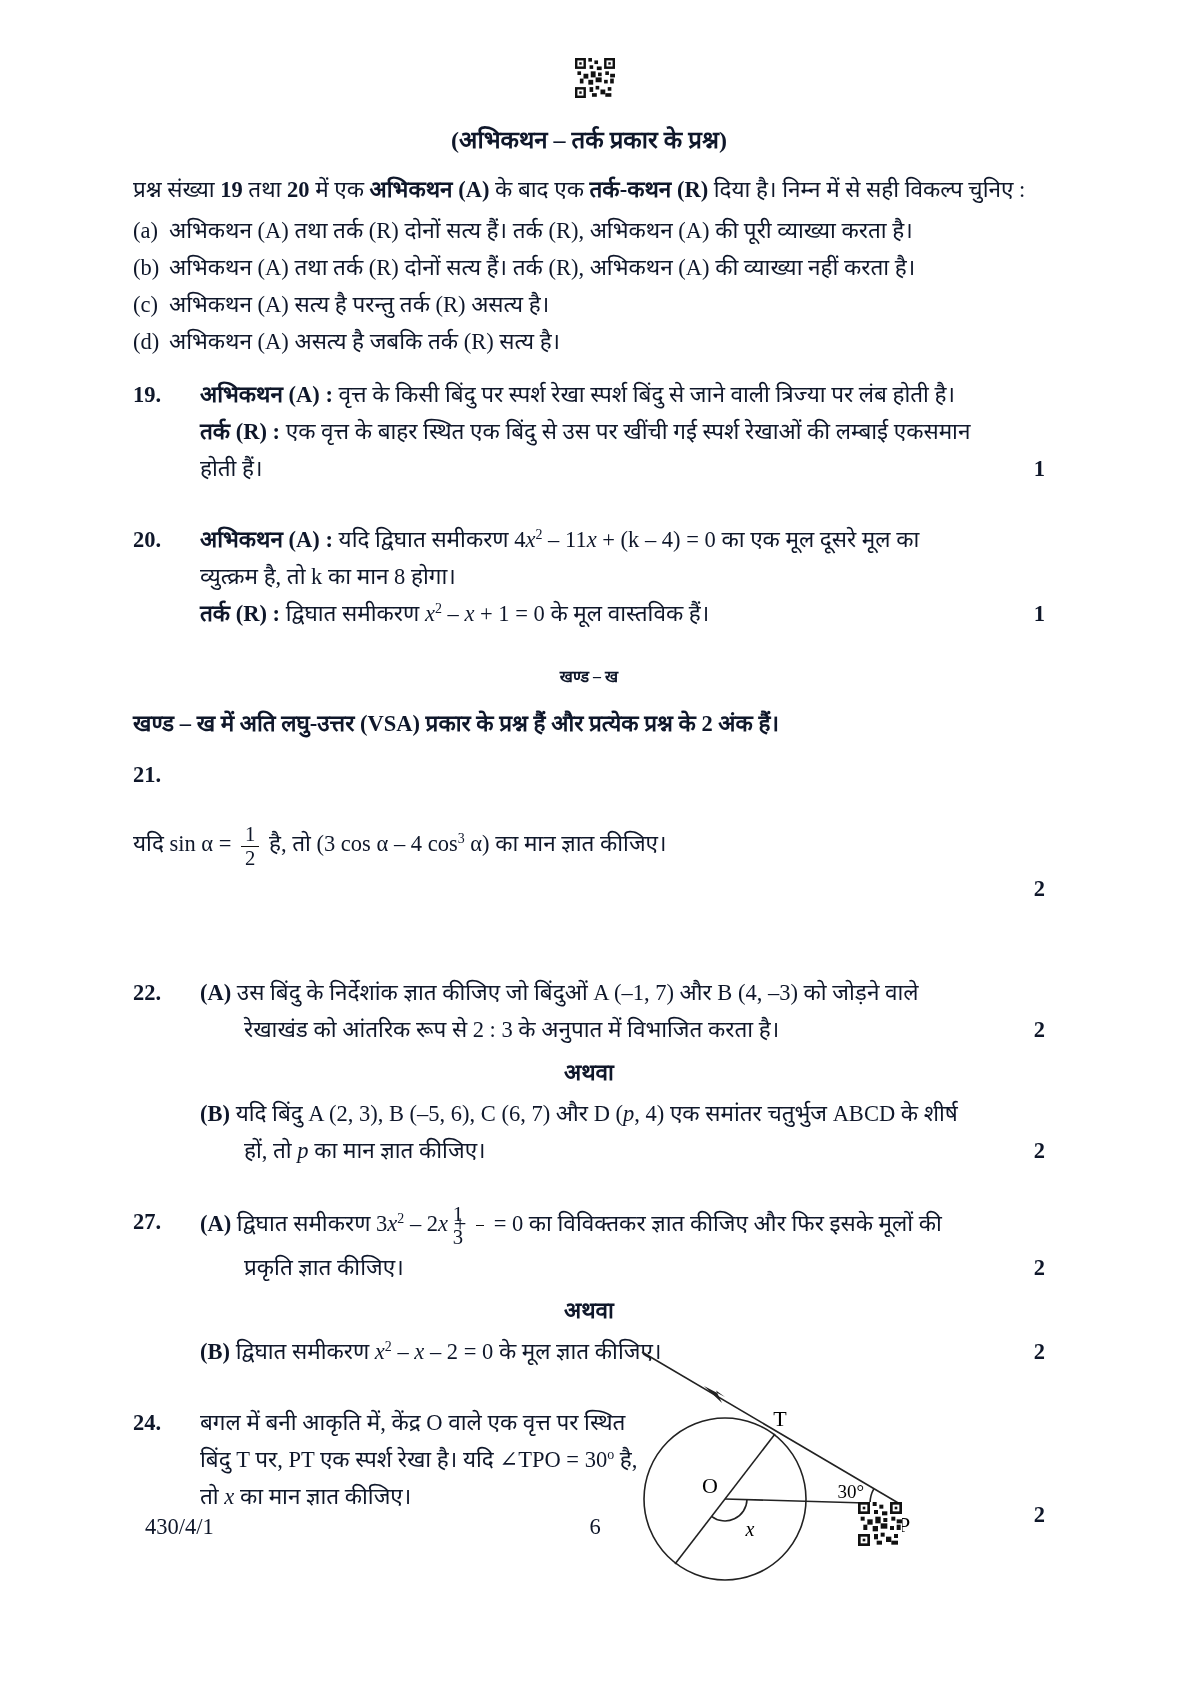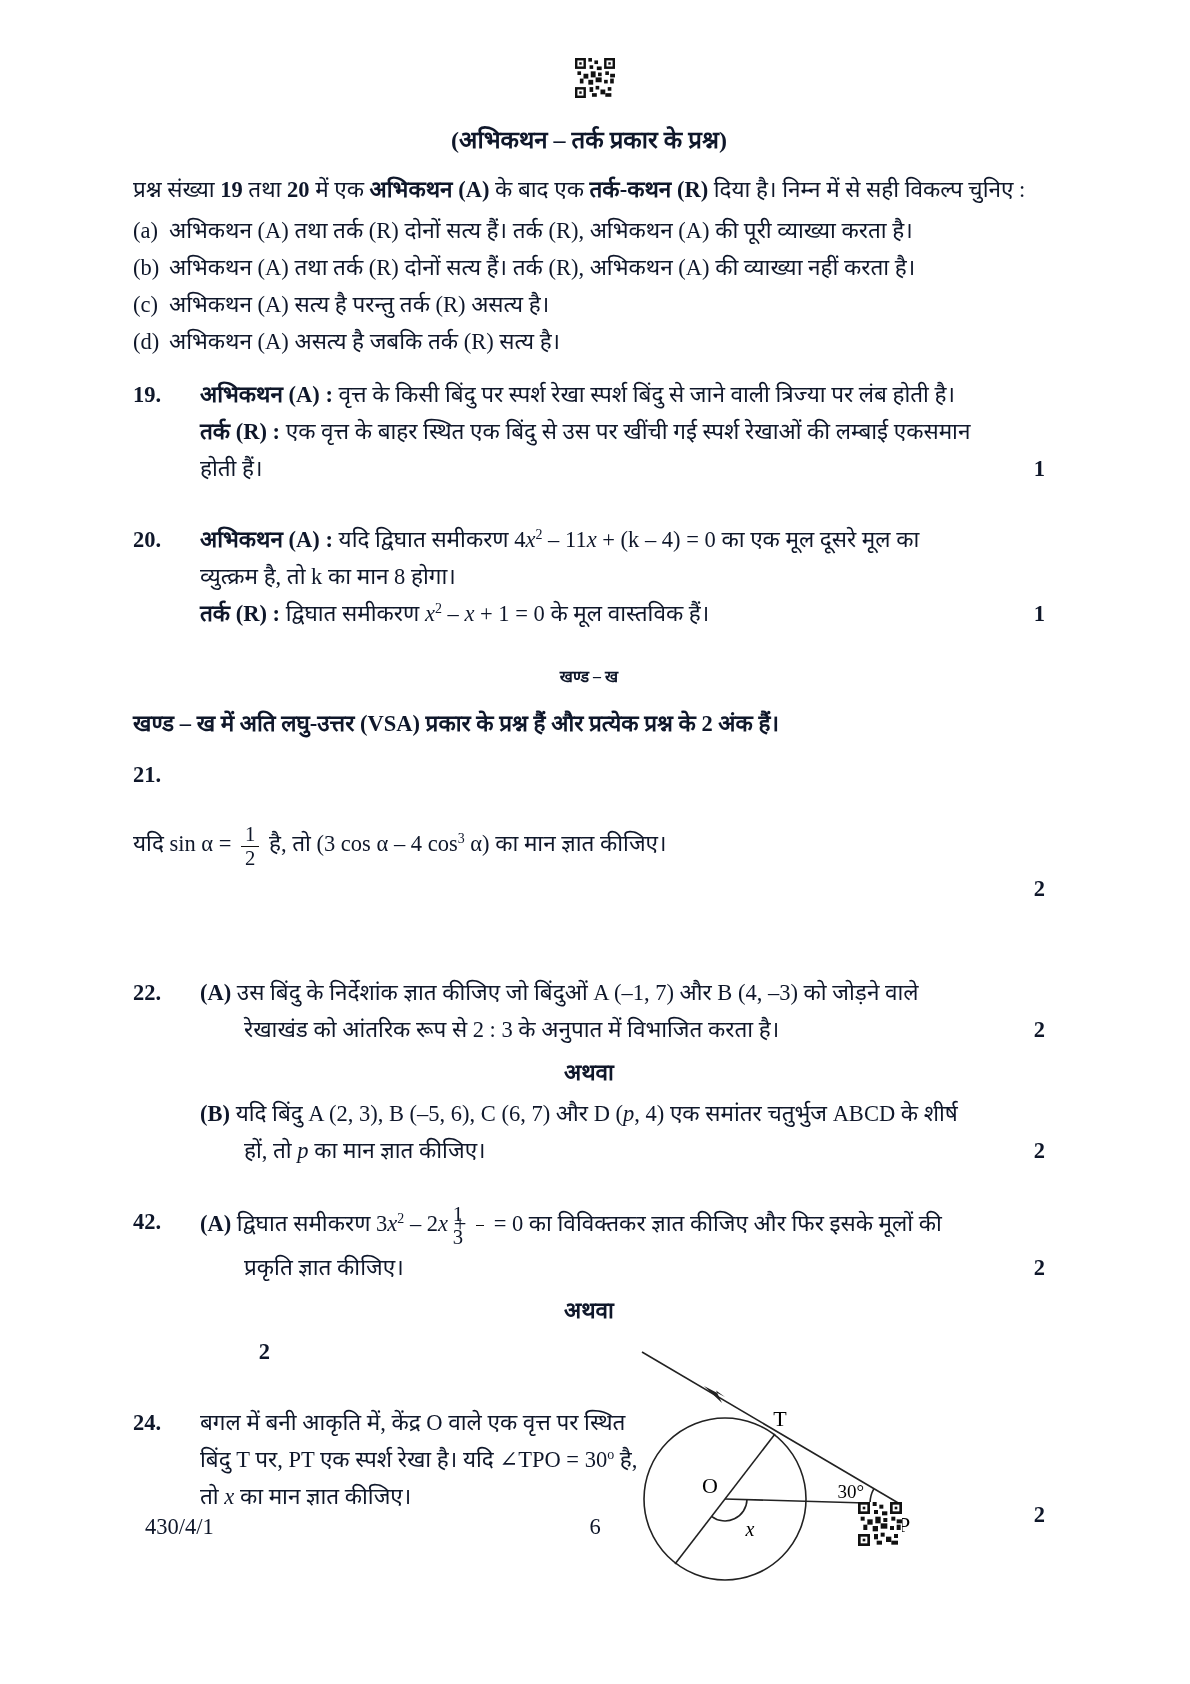--- a/index.html
+++ b/index.html
@@ -122,30 +122,31 @@
       <div class="qmark">2</div>
     </div>
     <div class="or-line">अथवा</div>
     <div class="qrow" style="margin-top:0;">
       <div class="qnum"></div>
       <div class="qbody hang"><span class="bold">(B) </span><span>यदि बिंदु A (2, 3), B (–5, 6), C (6, 7) और D (</span><span class="ital">p</span><span>, 4) एक समांतर चतुर्भुज ABCD के शीर्ष हों, तो </span><span class="ital">p</span><span> का मान ज्ञात कीजिए।</span></div>
       <div class="qmark">2</div>
     </div>
 
     <div class="qrow gap-top">
-      <div class="qnum">42.</div>
+      <div class="qnum">27.</div>
       <div class="qbody hang"><span class="bold">(A) </span><span>द्विघात समीकरण 3</span><span class="ital">x</span><span class="sup">2</span><span> – 2</span><span class="ital">x</span><span> + </span><span class="frac">
             <span class="fnum">1</span>
             <span class="fden">3</span>
           </span><span> = 0 का विविक्तकर ज्ञात कीजिए और फिर इसके मूलों की प्रकृति ज्ञात कीजिए।</span></div>
       <div class="qmark">2</div>
     </div>
     <div class="or-line">अथवा</div>
     <div class="qrow" style="margin-top:0;">
       <div class="qnum"></div>
+      <div class="qbody hang"><span class="bold">(B) </span><span>द्विघात समीकरण </span><span class="ital">x</span><span class="sup">2</span><span> – </span><span class="ital">x</span><span> – 2 = 0 के मूल ज्ञात कीजिए।</span></div>
       <div class="qmark">2</div>
     </div>
 
     <div class="qrow" style="margin-top:34px;">
       <div class="qnum">24.</div>
       <div class="qbody q24-flex">
         <div class="q24-text"><span>बगल में बनी आकृति में, केंद्र O वाले एक वृत्त पर स्थित बिंदु T पर, PT एक स्पर्श रेखा है। यदि ∠TPO = 30</span><span class="sup">o</span><span> है, तो </span><span class="ital">x</span><span> का मान ज्ञात कीजिए।</span></div>
         <svg class="q24-svg" viewBox="0 0 345 252" width="345" height="252">
           <g fill="none" stroke="#222" stroke-width="1.6">
             <line x1="12" y1="6" x2="270" y2="158"></line>

